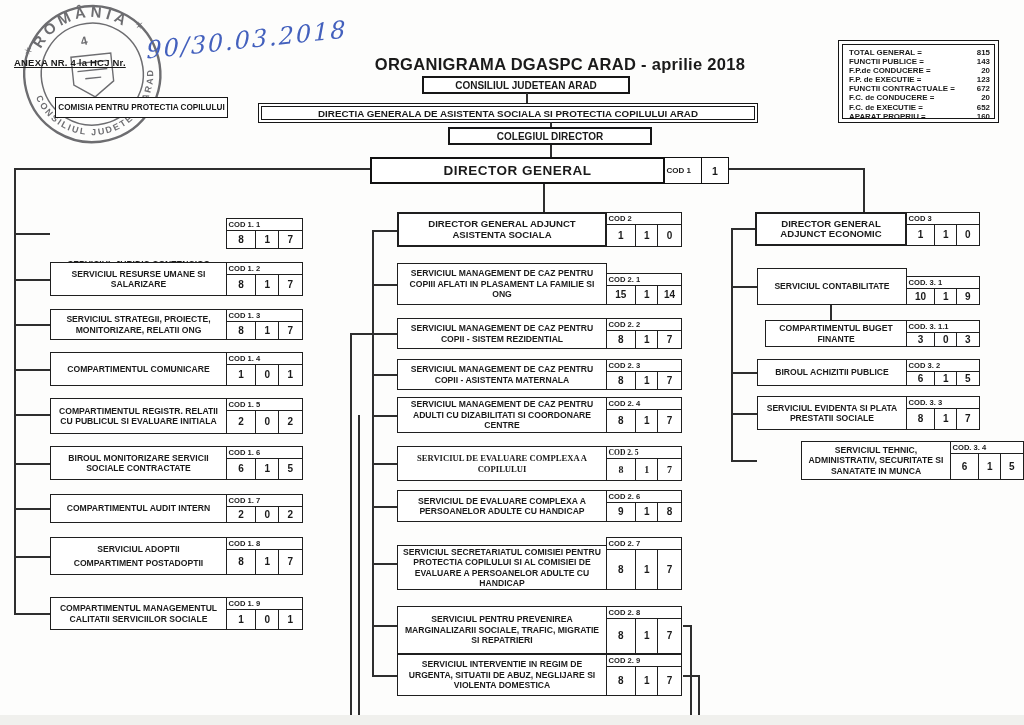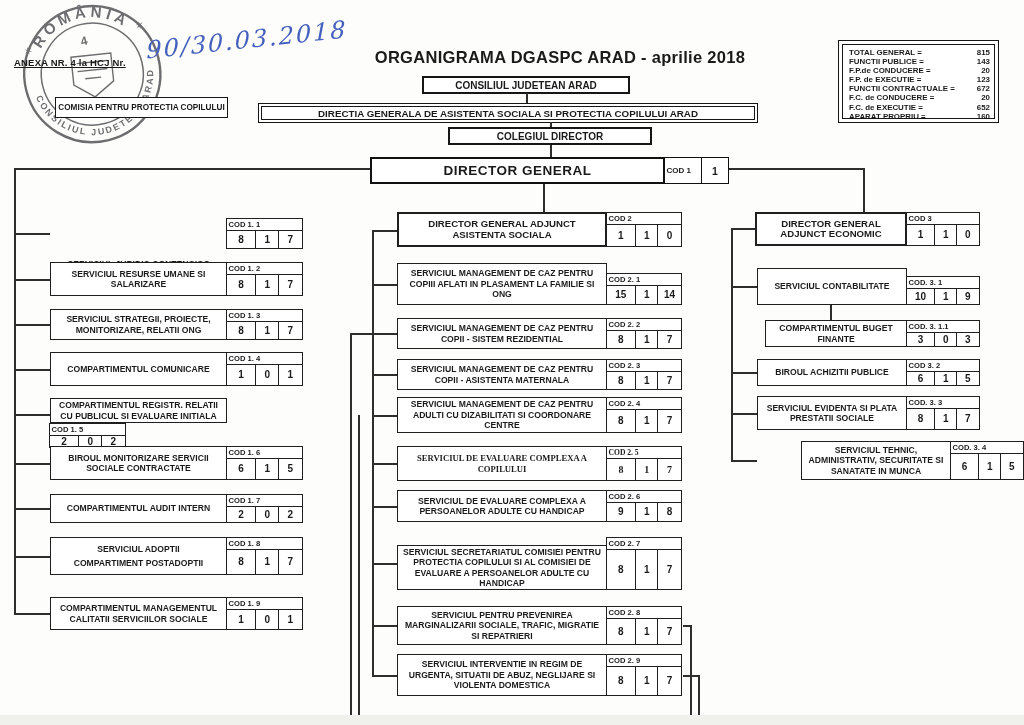--- a/index.html
+++ b/index.html
@@ -39,21 +39,21 @@
     display:flex;align-items:center;justify-content:center;}
   
   .dgrow{position:absolute;display:flex;}
   .dgname{width:295px;border:2.5px solid #111;background:#fff;box-sizing:border-box;
     display:flex;align-items:center;justify-content:center;font-weight:700;font-size:13.5px;letter-spacing:.5px;}
   .dgcod{width:39px;border:1.5px solid #111;margin-left:-1.5px;background:#fff;box-sizing:border-box;
     display:flex;align-items:center;font-weight:700;font-size:8px;padding-left:2px;}
   .dgn{width:28px;border:1.5px solid #111;margin-left:-1.5px;background:#fff;box-sizing:border-box;
     display:flex;align-items:center;justify-content:center;font-weight:700;font-size:10.5px;}
   
-  #title{position:absolute;left:350px;top:48px;width:420px;text-align:center;
+  #title{position:absolute;left:350px;top:55px;width:420px;text-align:center;
     font-size:16.5px;font-weight:700;letter-spacing:.3px;}
   #anexa{position:absolute;left:14px;top:57px;font-size:9.5px;font-weight:700;
     text-decoration:underline;letter-spacing:.2px;}
   #handwr{position:absolute;left:146px;top:26px;font-family:"DejaVu Serif",serif;
     font-style:italic;font-size:24px;color:#4360bd;transform:rotate(-6deg) skewX(-6deg);letter-spacing:2px;}
   #stamp{position:absolute;left:18px;top:0px;opacity:.78;transform:rotate(-14deg);}
   
   #sumbox{position:absolute;left:838px;top:40px;width:161px;height:83px;
     border:1.5px solid #161616;background:#fff;box-sizing:border-box;padding:3px;}
   #sumbox .inner{border:1.5px solid #161616;width:100%;height:100%;box-sizing:border-box;
@@ -200,21 +200,21 @@
       </div>
     <div class="codeblk" style="width:77px;">
       <div class="codehdr">COD 1. 4</div>
       <div class="codenums">
           <div class="c">1</div>
           <div class="c">0</div>
           <div class="c">1</div>
         </div>
     </div>
   </div>
-  <div class="unit" style="left:50px;top:398px;height:36px;flex-direction:column;">
+  <div class="unit" style="left:50px;top:398px;height:36px;">
     <div class="nbox" style="width:177px;">
         <div>COMPARTIMENTUL REGISTR. RELATII CU PUBLICUL SI EVALUARE INITIALA</div>
       </div>
     <div class="codeblk" style="width:77px;">
       <div class="codehdr">COD 1. 5</div>
       <div class="codenums">
           <div class="c">2</div>
           <div class="c">0</div>
           <div class="c">2</div>
         </div>
@@ -371,21 +371,21 @@
       </div>
     <div class="codeblk" style="width:76px;">
       <div class="codehdr">COD 2. 7</div>
       <div class="codenums">
           <div class="c">8</div>
           <div class="c">1</div>
           <div class="c">7</div>
         </div>
     </div>
   </div>
-  <div class="unit" style="left:397px;top:606px;height:39px;border-radius:15px;">
+  <div class="unit" style="left:397px;top:606px;height:48px;border-radius:15px;">
     <div class="nbox" style="width:210px;">
         <div>SERVICIUL PENTRU PREVENIREA MARGINALIZARII SOCIALE, TRAFIC, MIGRATIE SI REPATRIERI</div>
       </div>
     <div class="codeblk" style="width:76px;">
       <div class="codehdr">COD 2. 8</div>
       <div class="codenums">
           <div class="c">8</div>
           <div class="c">1</div>
           <div class="c">7</div>
         </div>

